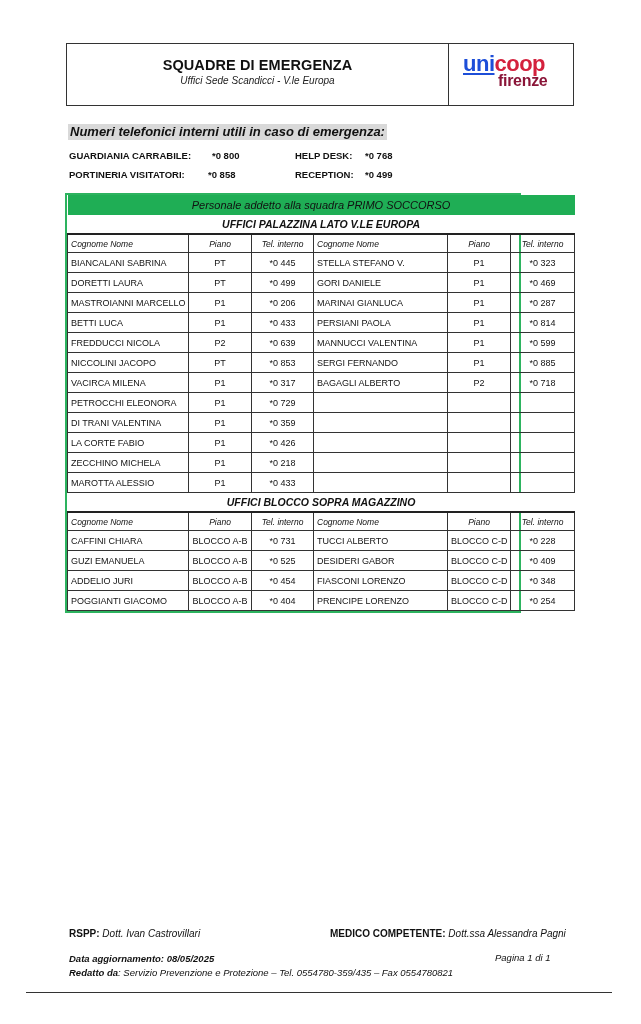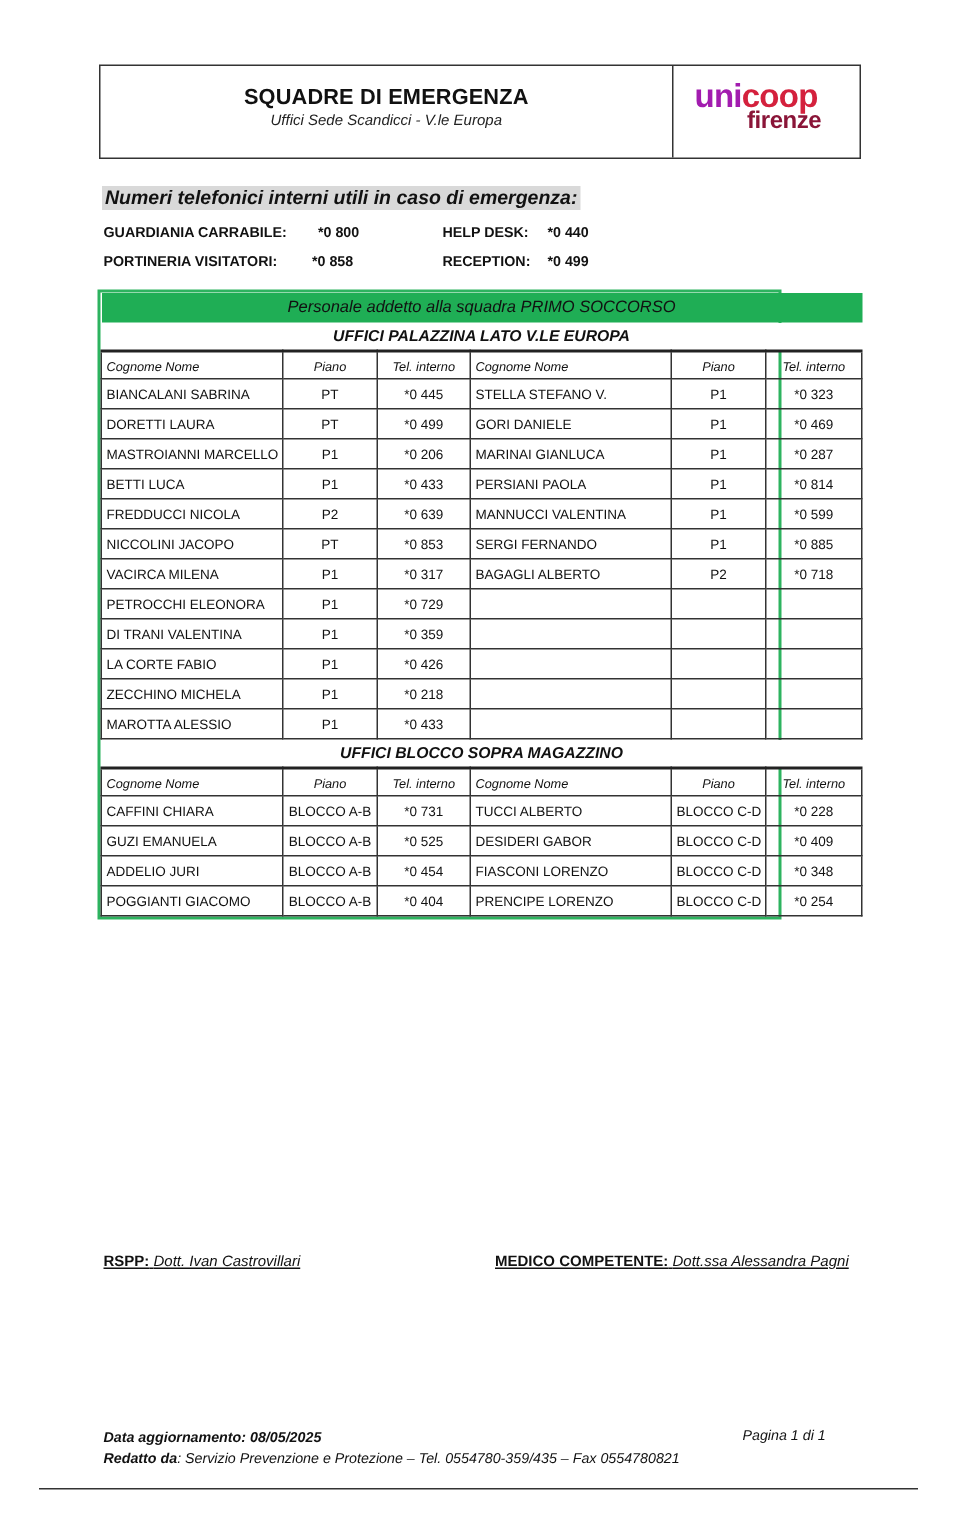--- a/index.html
+++ b/index.html
@@ -7,21 +7,21 @@
          font-family: "Liberation Sans", sans-serif; color: #111; }
   .header-box { position: absolute; left: 66px; top: 43px; width: 508px; height: 63px;
                 border: 1px solid #333; box-sizing: border-box; }
   .header-left { position: absolute; left: 0; top: 0; width: 381px; height: 61px;
                  border-right: 1px solid #333; text-align: center; }
   .header-title { margin-top: 13px; font-size: 14.5px; font-weight: bold; letter-spacing: 0.1px; }
   .header-sub { margin-top: 2px; font-size: 10px; font-style: italic; color: #222; }
   .logo { position: absolute; left: 396px; top: 8px; width: 100px; height: 46px; }
   .logo .l1 { position: absolute; left: 0; top: 0; font-size: 22px; font-weight: bold;
               letter-spacing: -0.5px; line-height: 24px; }
-  .logo .l1 .uni { color: #a21caf; }
+  .logo .l1 .uni { color: #1d4ed8; text-decoration: underline; }
   .logo .l1 .coop { color: #d4213d; }
   .logo .l2 { position: absolute; left: 35px; top: 20px; font-size: 16px; font-weight: bold;
               color: #8a1538; line-height: 18px; letter-spacing: -0.3px; }
 
   .numeri-title { position: absolute; left: 68px; top: 124px; font-size: 13px; font-weight: bold;
                   font-style: italic; background: #d9d9d9; padding: 0 2px; line-height: 16px; }
   .contact { position: absolute; font-size: 9.5px; font-weight: bold; line-height: 12px; }
 
   .table-wrap { position: absolute; left: 65px; top: 193px; width: 456px;
                 border: 2px solid #2db35f; box-sizing: border-box; }
@@ -29,21 +29,21 @@
   td { border: 1px solid #333; font-size: 9px; height: 19px; padding: 0 3px;
        white-space: nowrap; overflow: hidden; }
   td.c { text-align: center; }
   .green-row td { background: #1fae55; border: none; text-align: center; font-style: italic;
                   font-size: 11px; height: 20px; color: #111; }
   .sect-row td { background: #fff; border-left: none; border-right: none; border-top: none;
                  border-bottom: 2px solid #222; text-align: center; font-style: italic;
                  font-weight: bold; font-size: 10.5px; height: 18px; }
   .head-row td { font-style: italic; font-size: 8.5px; height: 17px; }
 
-  .sign { position: absolute; top: 836px; font-size: 10px; text-decoration: underline; }
+  .sign { position: absolute; top: 928px; font-size: 10px; }
   .footer { position: absolute; left: 69px; top: 952px; font-size: 9.5px; line-height: 14px; }
   .pagina { position: absolute; left: 495px; top: 952px; font-size: 9.5px; font-style: italic; text-align: right; }
   .rule { position: absolute; left: 26px; top: 992px; width: 586px; height: 1px; background: #333; }
 </style>
 </head>
 <body>
 
 <div class="header-box">
   <div class="header-left">
     <div class="header-title">SQUADRE DI EMERGENZA</div>
@@ -53,21 +53,21 @@
     <div class="l1"><span class="uni">uni</span><span class="coop">coop</span></div>
     <div class="l2">firenze</div>
   </div>
 </div>
 
 <div class="numeri-title">Numeri telefonici interni utili in caso di emergenza:</div>
 
 <div class="contact" style="left:69px; top:150px;">GUARDIANIA CARRABILE:</div>
 <div class="contact" style="left:212px; top:150px;">*0 800</div>
 <div class="contact" style="left:295px; top:150px;">HELP DESK:</div>
-<div class="contact" style="left:365px; top:150px;">*0 440</div>
+<div class="contact" style="left:365px; top:150px;">*0 768</div>
 <div class="contact" style="left:69px; top:169px;">PORTINERIA VISITATORI:</div>
 <div class="contact" style="left:208px; top:169px;">*0 858</div>
 <div class="contact" style="left:295px; top:169px;">RECEPTION:</div>
 <div class="contact" style="left:365px; top:169px;">*0 499</div>
 
 <div class="table-wrap">
   <table id="team-table">
     <colgroup>
       <col style="width:121px">
         <col style="width:63px">

